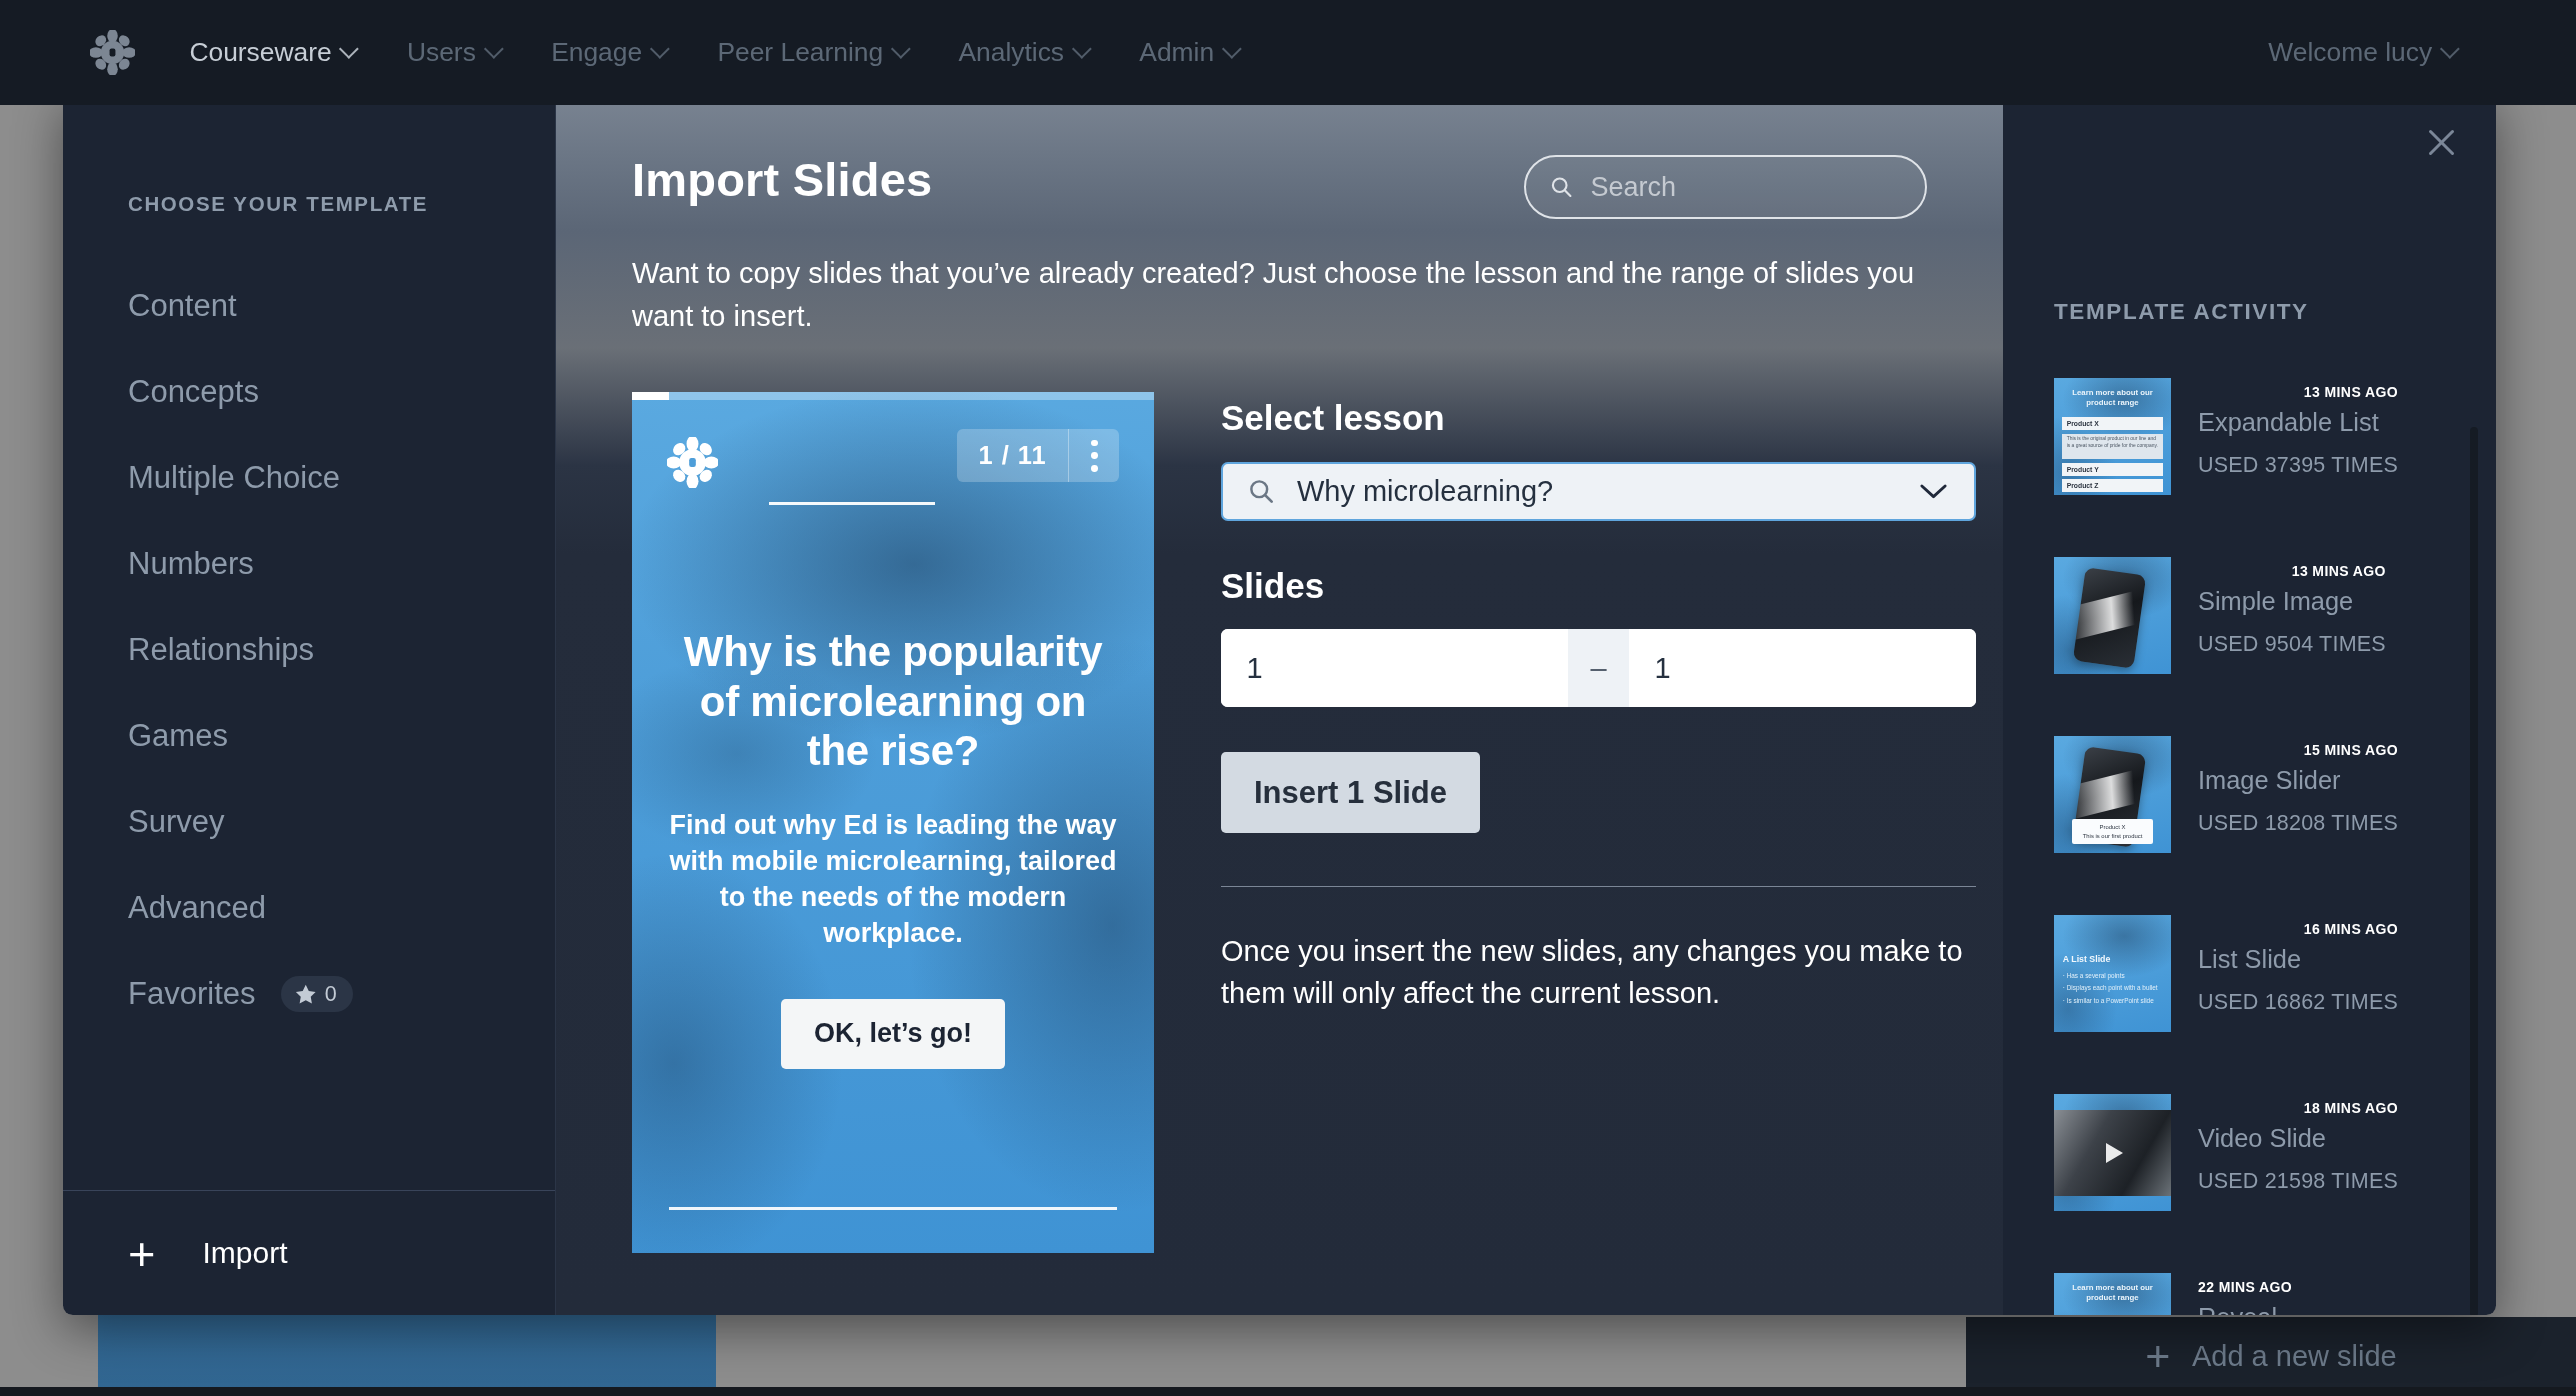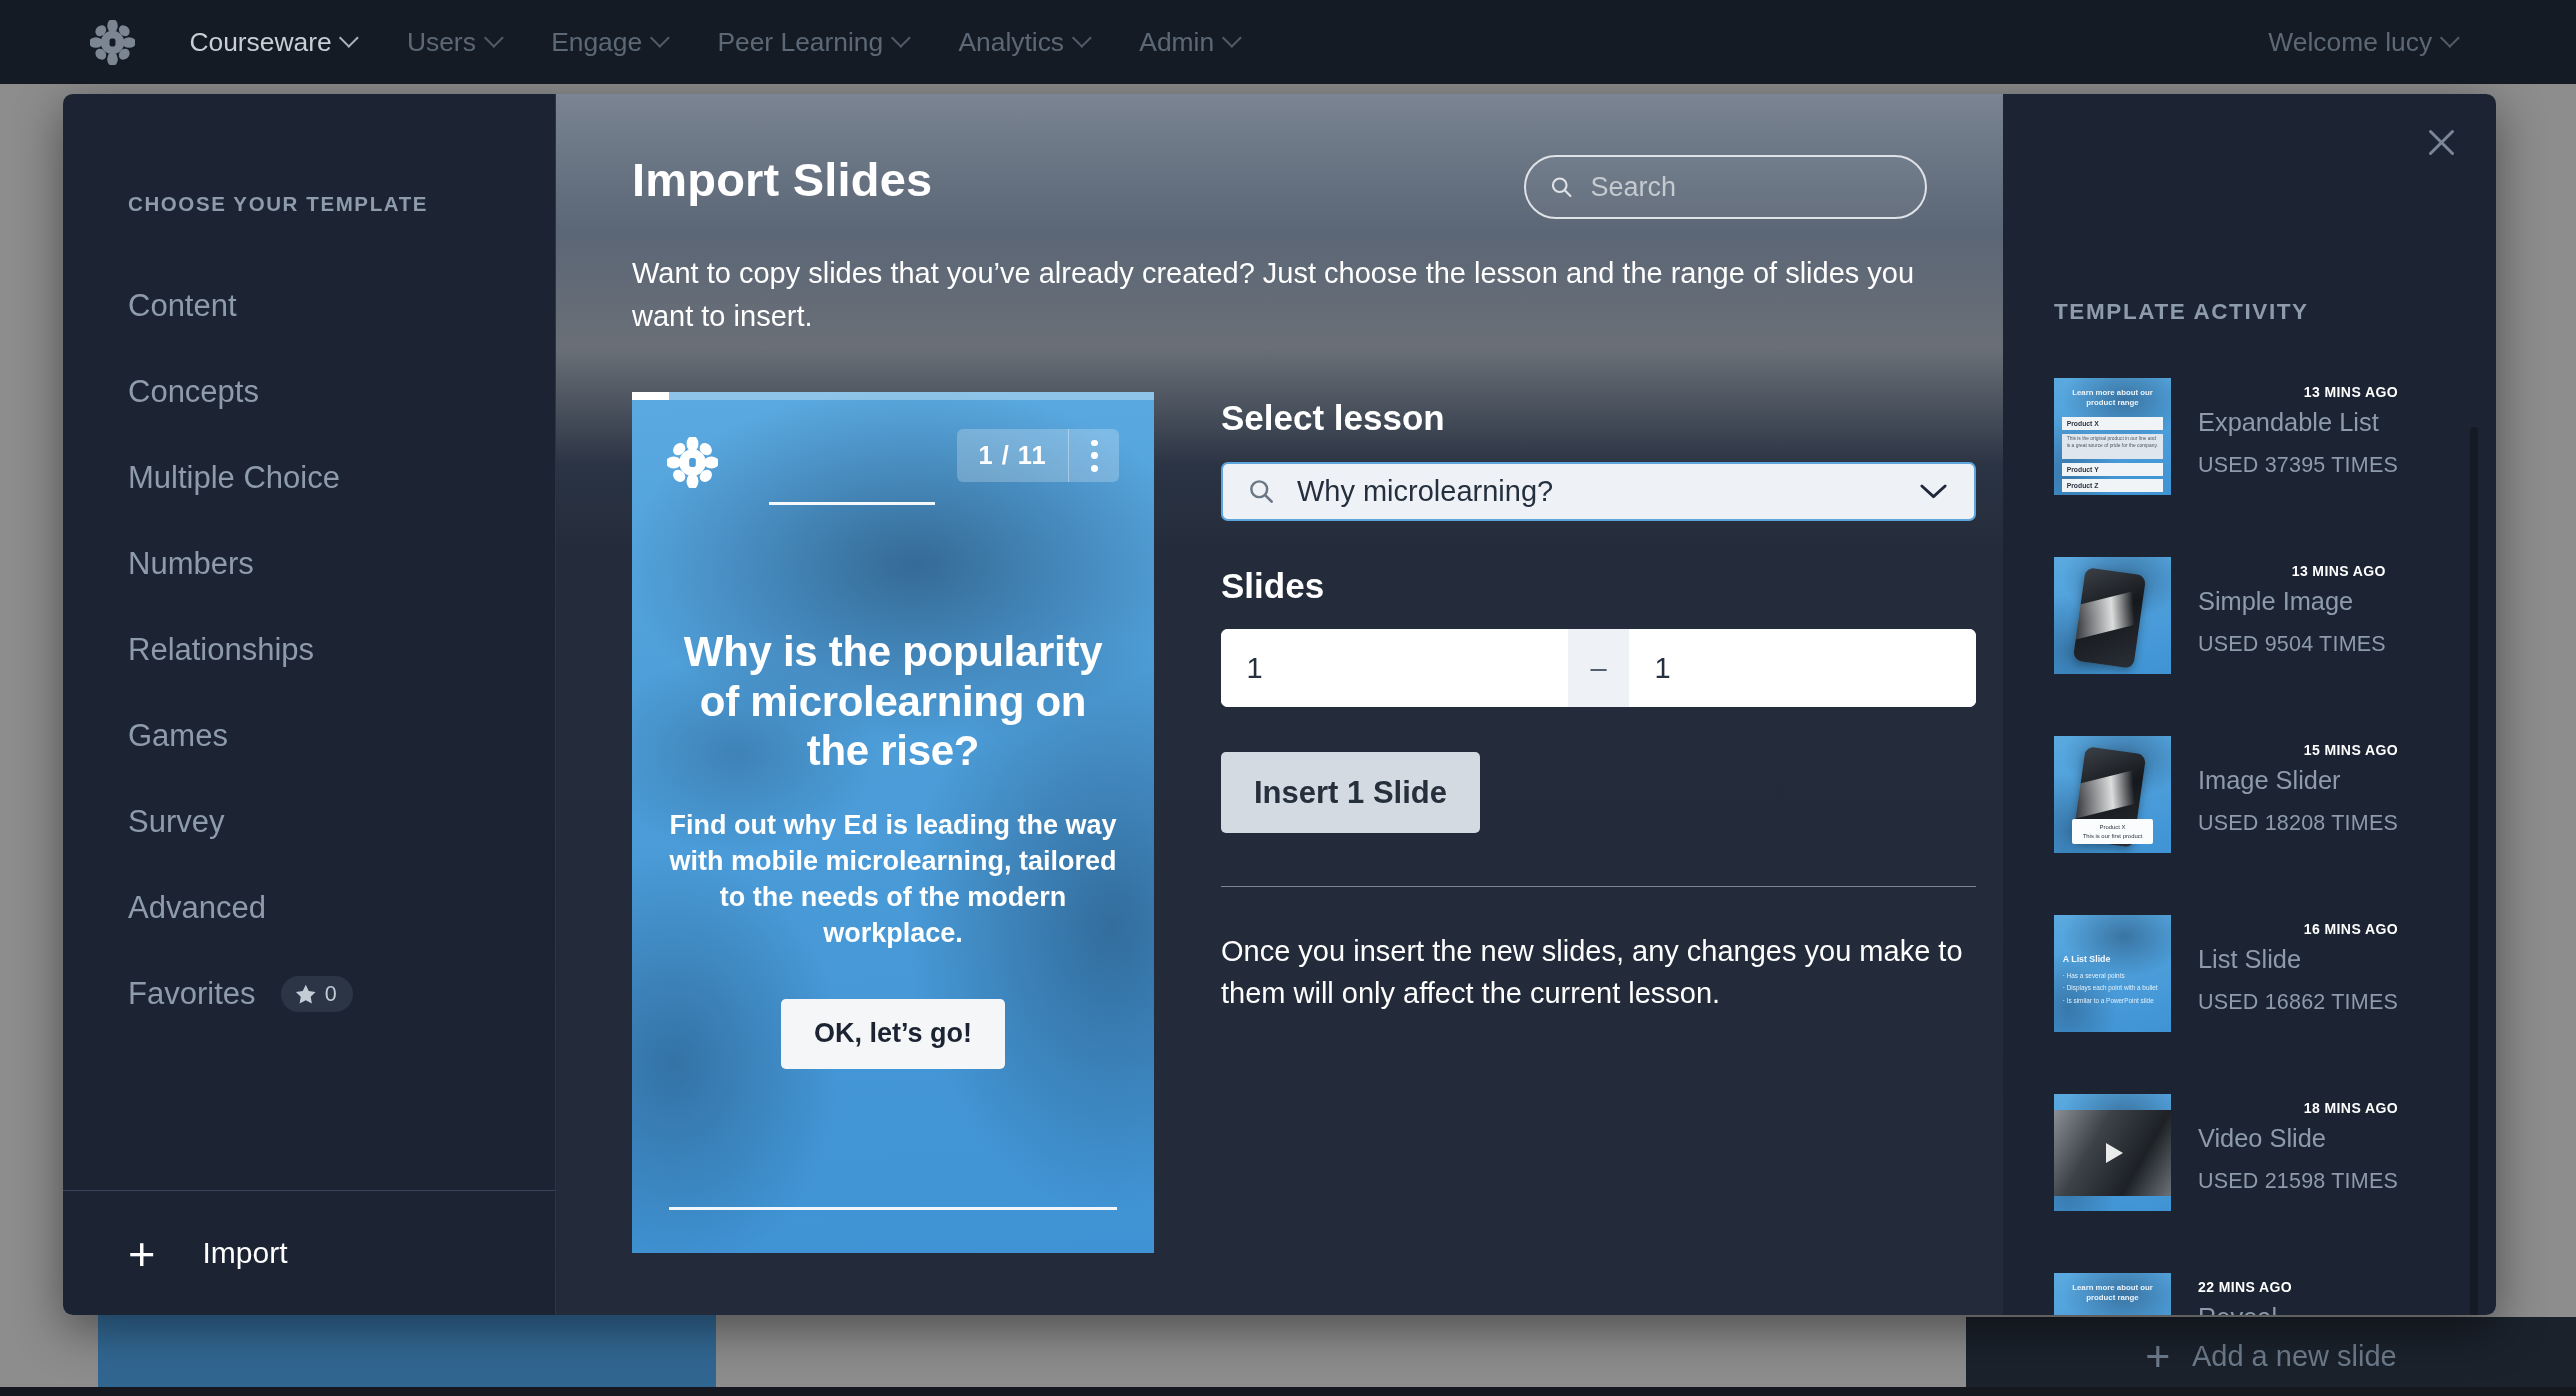--- a/index.html
+++ b/index.html
@@ -41,21 +41,21 @@
     color: #6e7c8c;
     font-size: 29px;
   }
   #backdrop-addslide .plus {
     font-size: 43px; font-weight: 300; line-height: 1; color:#6e7c8c;
   }
 
   
   #topnav {
     position: absolute; left: 0; top: 0;
-    width: 2576px; height: 84px;
+    width: 2576px; height: 105px;
     background: #151b24;
     display: flex; align-items: center;
     z-index: 40;
   }
   #nav-logo {
     margin-left: 90px; margin-right: 29px;
     width: 45px; height: 45px;
     display: flex; align-items: center; justify-content: center;
   }
   .navitem {

